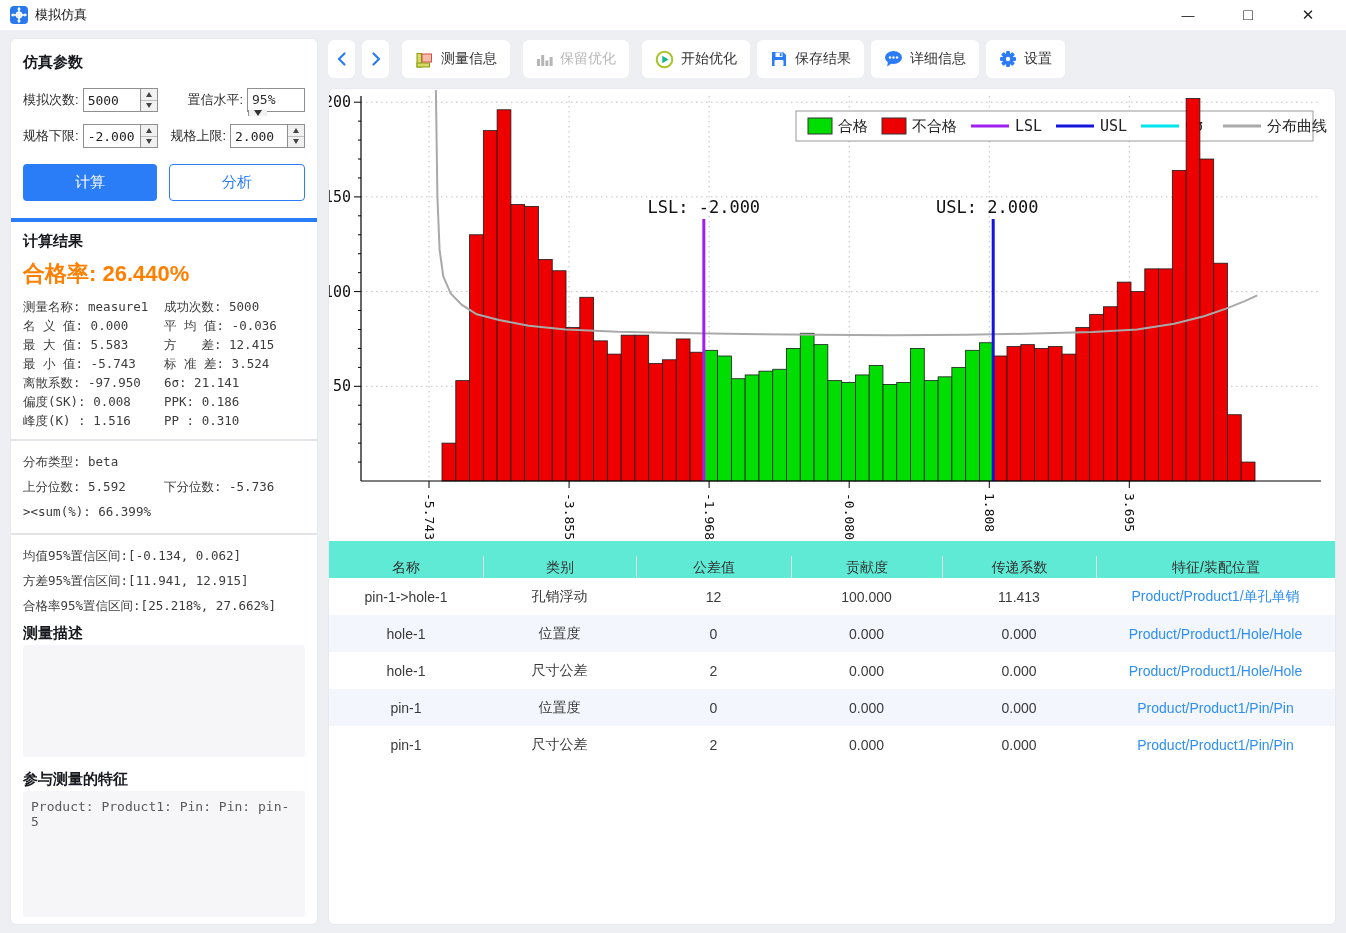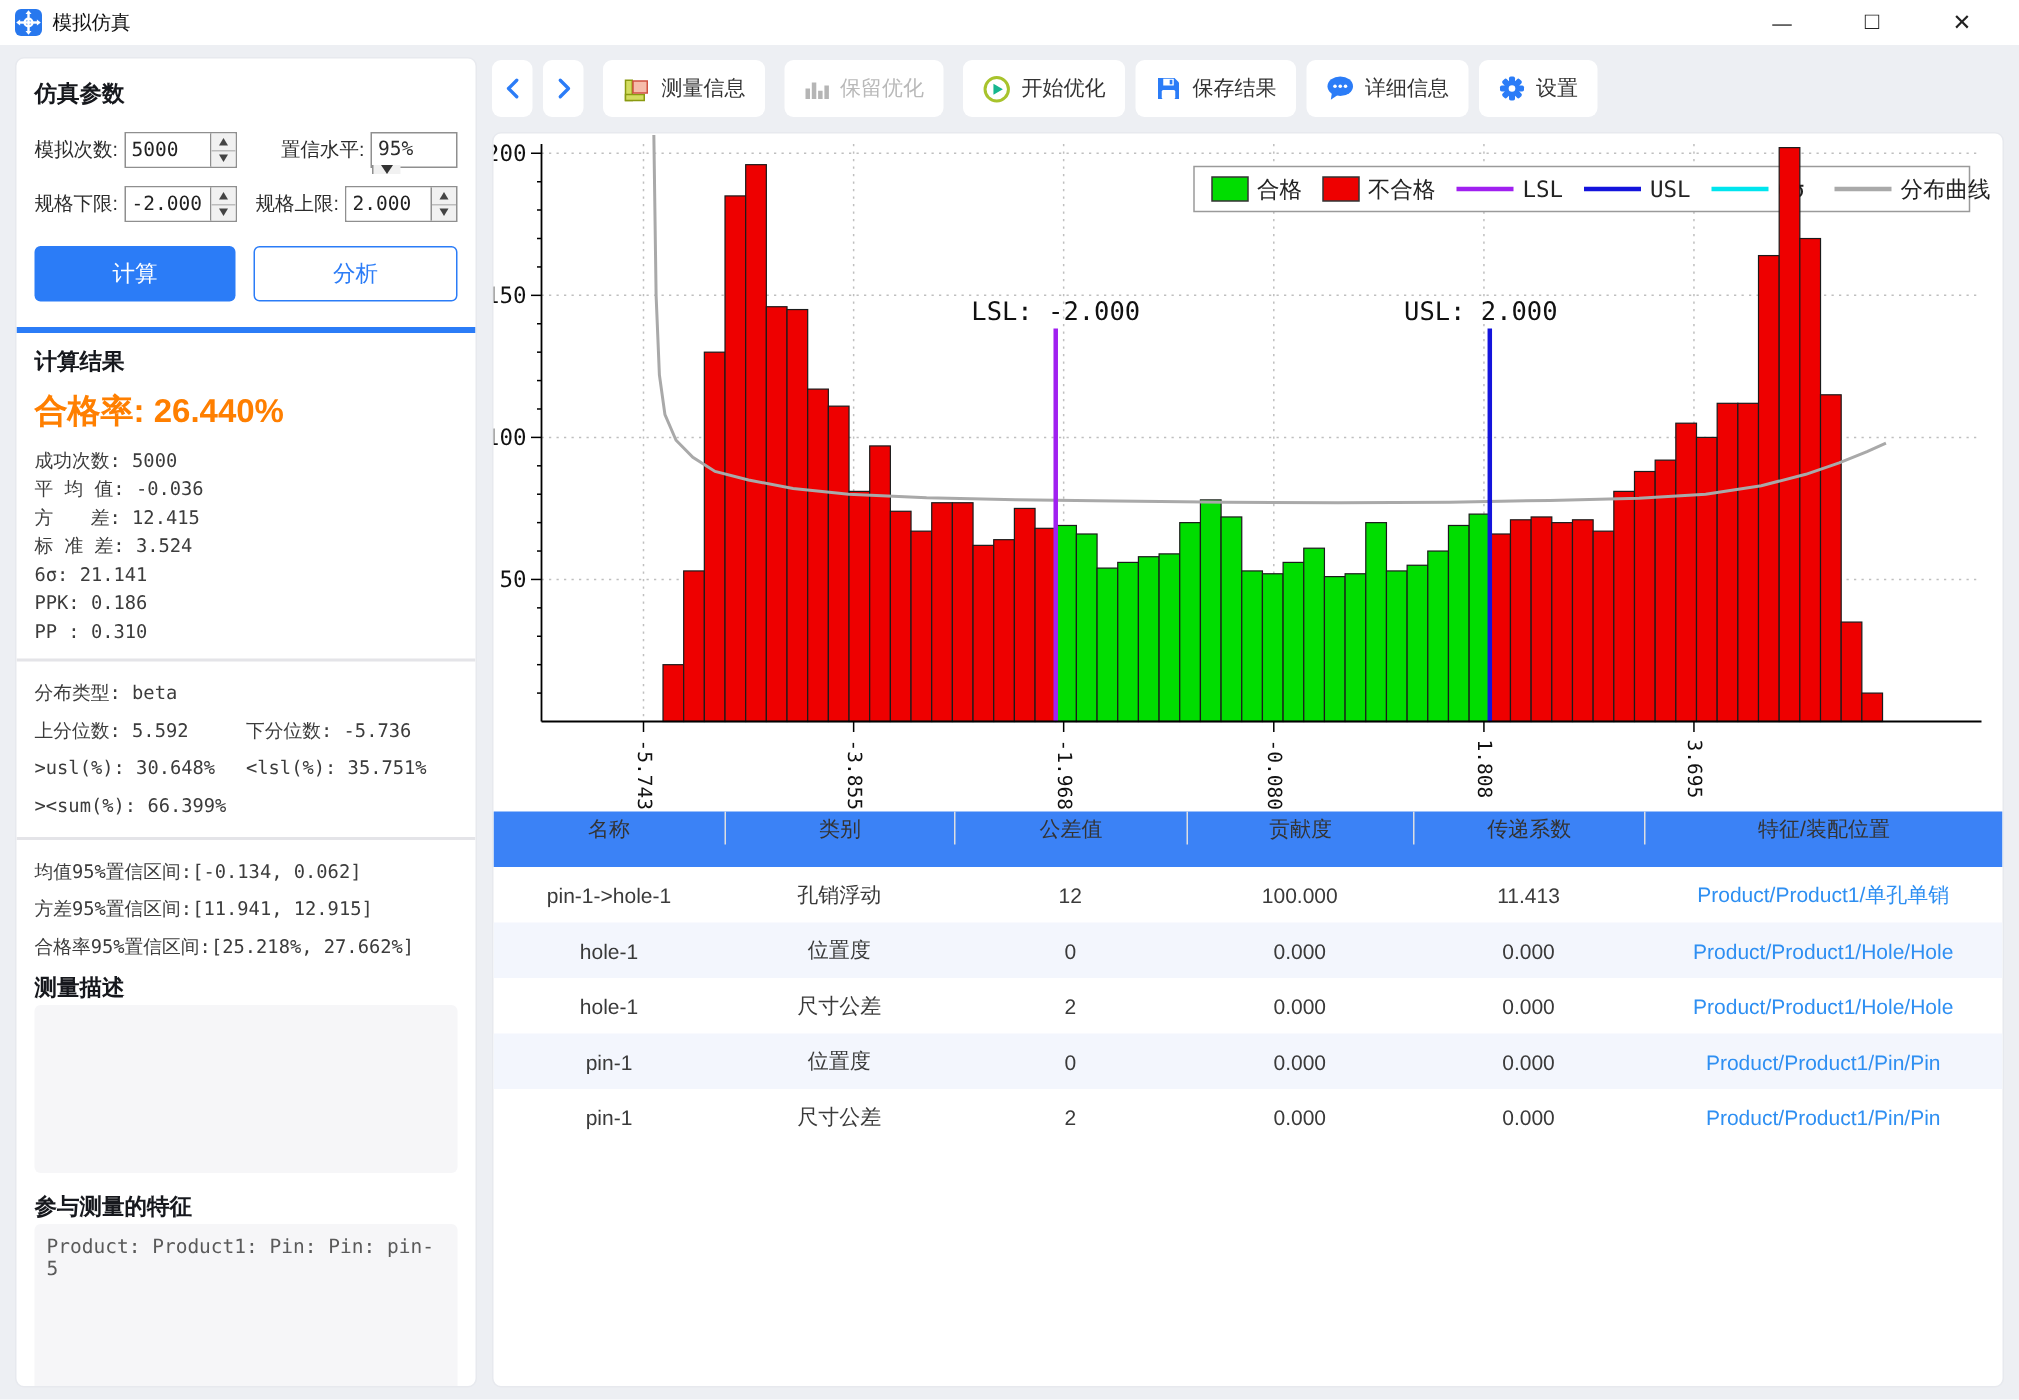--- a/index.html
+++ b/index.html
@@ -55,21 +55,21 @@
   .dd-tri { width:0; height:0; border-left:4.5px solid transparent; border-right:4.5px solid transparent; border-top:6px solid #222; }
   .tb-btn { height:38px; background:#fff; border-radius:6px; display:flex; align-items:center; justify-content:center;
     gap:7px; padding:0 13px; font-size:14px; color:#333; cursor:default; }
   .tb-btn.sq { width:27px; padding:0; }
   .tb-btn.disabled { color:#b9b9b9; }
   
   .main-card { position:absolute; left:328px; top:88px; width:1008px; height:837px; background:#fff;
     border-radius:6px; border:1px solid #e7e9ee; overflow:hidden; }
   
   .rtable { position:absolute; left:0; top:452px; width:1006px; font-size:14px; }
-  .thead { display:flex; background:#3b82f6; height:37px; align-items:flex-start; color:#333; }
+  .thead { display:flex; background:#5eead4; height:37px; align-items:flex-end; color:#333; }
   .thead .cell { border-left:1px solid #dcdee2; height:22px; line-height:22px; }
   .thead .cell:first-child { border-left:none; }
   .trow { display:flex; height:37px; align-items:center; color:#3a3a3a; }
   .trow.alt { background:#f3f6fd; }
   .cell { text-align:center; overflow:hidden; white-space:nowrap; }
   .cell.link { color:#2e8ff2; }
 </style>
 </head>
 <body>
 
@@ -162,36 +162,44 @@
 
   <div class="blue-divider"></div>
 
   <div class="sec-h">计算结果</div>
   <div class="pass-rate">
     <span>合格率:</span>
     <span>26.440%</span>
   </div>
 
   <div class="stats">
+    <div class="stats-col" id="stats-left">
+        <div>测量名称: measure1</div>
+        <div>名 义 值: 0.000</div>
+        <div>最 大 值: 5.583</div>
+        <div>最 小 值: -5.743</div>
+        <div>离散系数: -97.950</div>
+        <div>偏度(SK): 0.008</div>
+        <div>峰度(K) : 1.516</div>
+      </div>
     <div class="stats-col" id="stats-right">
         <div>成功次数: 5000</div>
         <div>平 均 值: -0.036</div>
         <div>方　　差: 12.415</div>
         <div>标 准 差: 3.524</div>
         <div>6σ: 21.141</div>
         <div>PPK: 0.186</div>
         <div>PP : 0.310</div>
       </div>
   </div>
 
   <div class="thin-div"></div>
   <div class="mono-lines" id="dist-rows">
       <div><span class="">分布类型: beta</span></div>
       <div><span class="half">上分位数: 5.592</span><span class="half">下分位数: -5.736</span></div>
-      <div><span class="half">&gt;usl(%): 30.648%</span><span class="half">&lt;lsl(%): 35.751%</span></div>
       <div><span class="">&gt;&lt;sum(%): 66.399%</span></div>
     </div>
   <div class="thin-div"></div>
   <div class="mono-lines" id="interval-rows">
       <div>均值95%置信区间:[-0.134, 0.062]</div>
       <div>方差95%置信区间:[11.941, 12.915]</div>
       <div>合格率95%置信区间:[25.218%, 27.662%]</div>
     </div>
 
   <div class="sec-h" style="margin-top:6px;">测量描述</div>

